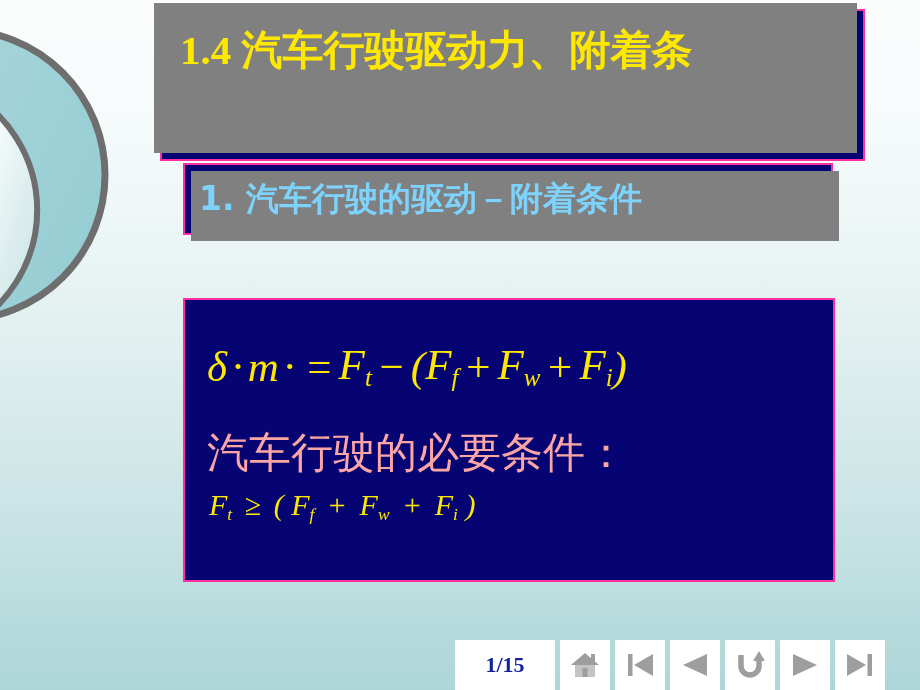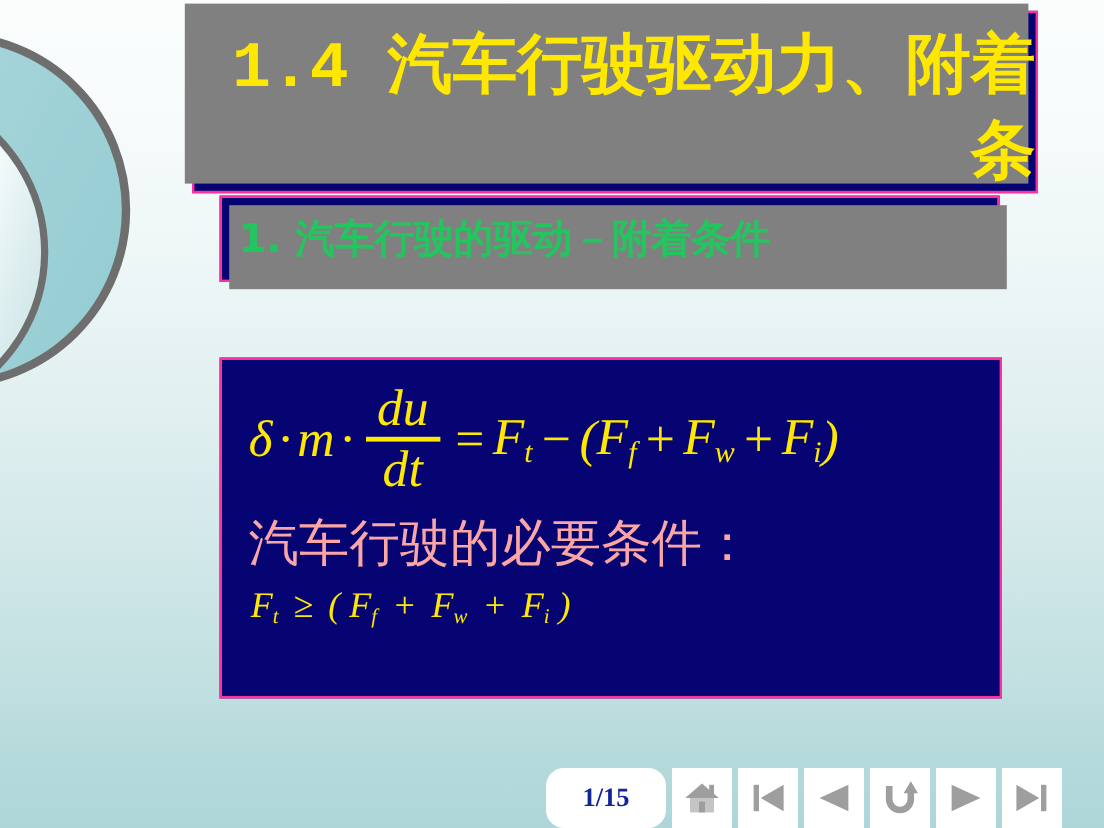--- a/index.html
+++ b/index.html
@@ -66,39 +66,38 @@
     z-index: 3;
   }
   #title-panel::after {
     left: -8px;
     top: -8px;
     right: 6px;
     bottom: 6px;
   }
   .title-text {
     color: #ffe800;
-    font-family: Liberation Mono, monospace;
+    font-family: Liberation Serif, serif;
     font-weight: bold;
-    font-size: 54px;
+    font-size: 41px;
     line-height: 1.32;
     padding: 12px 0 0 18px;
     letter-spacing: 0px;
-    text-align: right;
   }
 
   
   #subtitle-panel {
     left: 183px;
     top: 163px;
     width: 650px;
     height: 72px;
     z-index: 3;
   }
   .subtitle-text {
-    color: #22c55e;
+    color: #7dd3fc;
     font-family: "DejaVu Sans", "Liberation Sans", sans-serif;
     font-weight: bold;
     font-size: 33px;
     line-height: 68px;
     padding-left: 14px;
     white-space: nowrap;
   }
 
   
   #formula-panel {
@@ -181,21 +180,20 @@
     display: flex;
     align-items: center;
     justify-content: center;
   }
   #page-cell {
     width: 100px;
     color: #12249c;
     font-family: "Liberation Serif", "DejaVu Serif", serif;
     font-weight: bold;
     font-size: 22px;
-    border-radius: 15px;
   }
   .nav-cell svg { display: block; }
 </style>
 </head>
 <body>
 
 <div id="slide">
 
   <svg class="deco" viewBox="0 0 200 400" preserveAspectRatio="none">
     <defs>
@@ -227,25 +225,20 @@
   </div>
 
   <div class="panel" id="formula-panel">
     <div class="formula-body">
 
       <div class="math eq1">
         <span>δ</span>
         <span class="opsp">·</span>
         <span>m</span>
         <span class="opsp">·</span>
-        <span class="frac">
-          <span class="num">du</span>
-          <span class="bar"></span>
-          <span class="den">dt</span>
-        </span>
         <span class="opsp">=</span>
         <span><span>F</span><sub class="msub">t</sub></span>
         <span class="opsp">−</span>
         <span>(</span>
         <span><span>F</span><sub class="msub">f</sub></span>
         <span class="opsp">+</span>
         <span><span>F</span><sub class="msub">w</sub></span>
         <span class="opsp">+</span>
         <span><span>F</span><sub class="msub">i</sub></span>
         <span>)</span>

